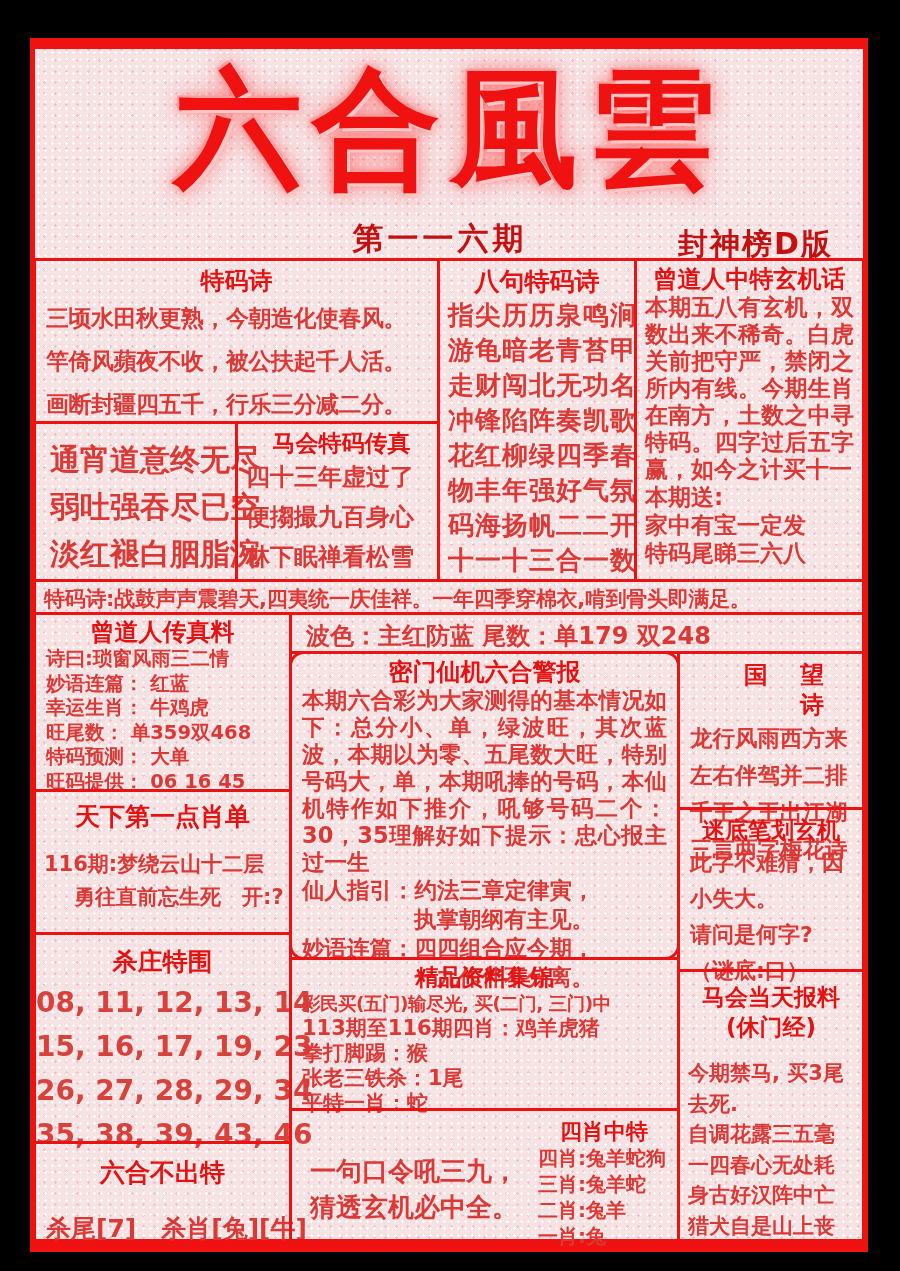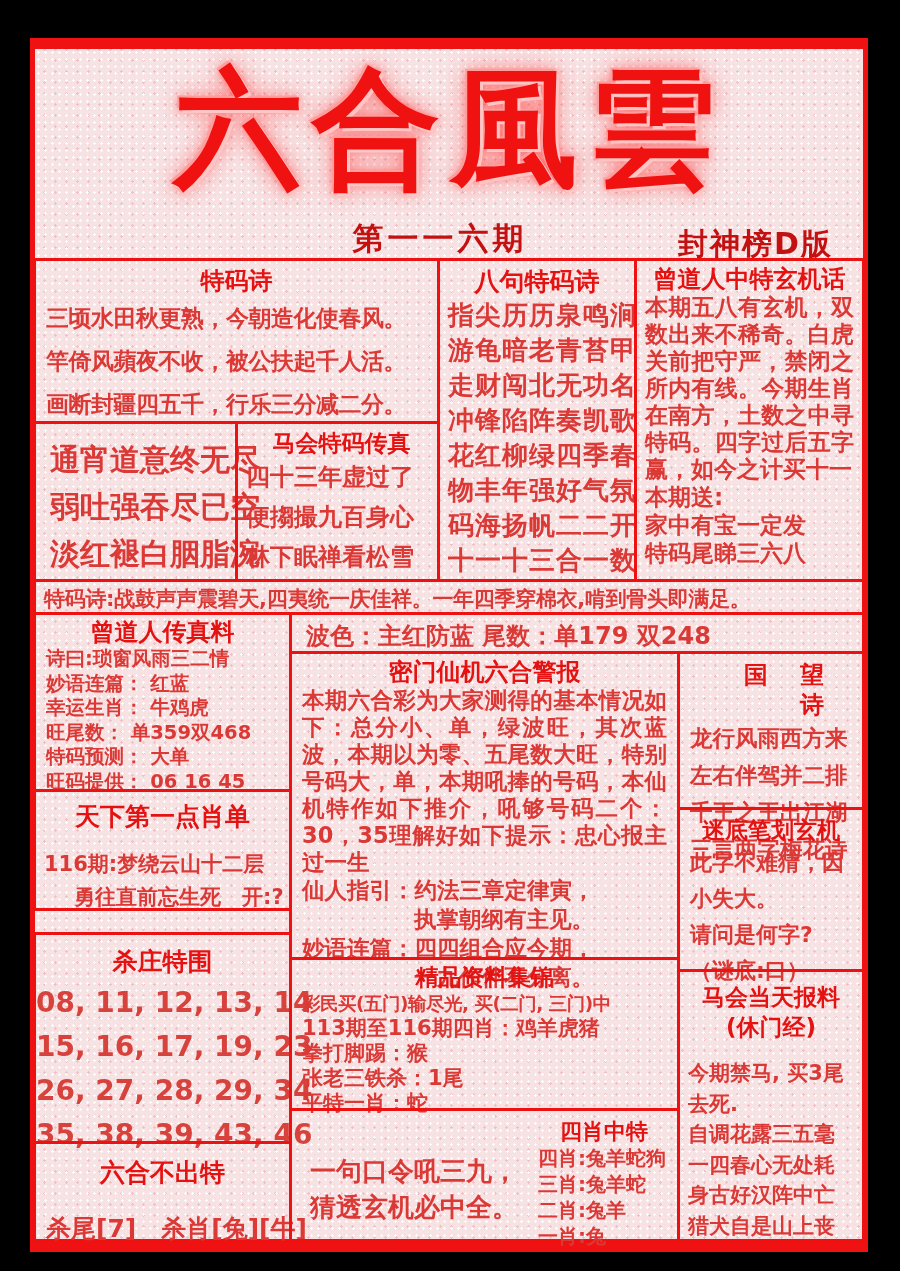--- a/index.html
+++ b/index.html
@@ -40,34 +40,34 @@
   #box-xuanji{left:634px;top:258px;width:231px;height:324px;padding:3px 8px;}
   #box-xuanji .bt{font-size:24px;line-height:30px;}
   #box-xuanji .para{font-size:23px;font-weight:bold;line-height:27px;text-align:justify;}
   #box-xuanji .ln{font-size:23px;line-height:28px;}
   #banner{left:33px;top:579px;width:832px;height:36px;padding:3px 0 0 8px;}
   #banner .ln{font-size:21px;letter-spacing:-0.3px;}
   
   #box-zeng{left:33px;top:612px;width:259px;height:180px;padding:3px 10px;}
   #box-zeng .bt{font-size:24px;line-height:29px;}
   #box-zeng .ln{font-size:19.5px;line-height:24.5px;}
-  #box-dianxiao{left:33px;top:789px;width:259px;height:122px;padding:10px 0 6px 0;}
+  #box-dianxiao{left:33px;top:789px;width:259px;height:146px;padding:10px 0 6px 0;}
   #box-dianxiao .bt{font-size:25px;line-height:30px;margin-bottom:16px;}
   #box-dianxiao .ln{font-size:21px;line-height:33px;padding-left:8px;}
   #box-dianxiao .ln.indent{padding-left:38px;}
   #box-shazhuang{left:33px;top:932px;width:259px;height:212px;padding-top:12px;}
   #box-shazhuang .bt{font-size:25px;line-height:30px;margin-bottom:4px;}
   #box-shazhuang .ln{font-size:28px;line-height:44px;text-align:center;color:#d8423c;}
   #box-buchute{left:33px;top:1141px;width:259px;height:101px;padding-top:14px;}
   #box-buchute .bt{font-size:25px;line-height:30px;}
   #box-buchute .ln{font-size:25px;margin-top:24px;padding-left:10px;}
   
   #wave{left:289px;top:612px;width:576px;height:42px;padding:5px 0 0 14px;}
   #wave .ln{font-size:24px;}
-  #box-mimen{left:289px;top:651px;width:391px;height:309px;padding:3px 10px;}
+  #box-mimen{left:289px;top:651px;width:391px;height:309px;padding:3px 10px;border-radius:15px;}
   #box-mimen .bt{font-size:24px;line-height:30px;}
   #box-mimen .para{font-size:22.5px;font-weight:bold;line-height:27px;text-align:justify;}
   #box-mimen .ln{font-size:22.5px;line-height:29px;}
   #box-mimen .ln.indent{padding-left:112px;}
   #box-jingpin{left:289px;top:957px;width:391px;height:154px;padding:3px 10px;}
   #box-jingpin .bt{font-size:23px;line-height:28px;}
   #box-jingpin .ln{font-size:21px;line-height:25px;}
   #box-jingpin .ln.squeeze{font-size:18.5px;letter-spacing:-0.5px;}
   #box-m3{left:289px;top:1108px;width:391px;height:134px;}
   #box-m3 .slogan{position:absolute;left:18px;top:42px;}

